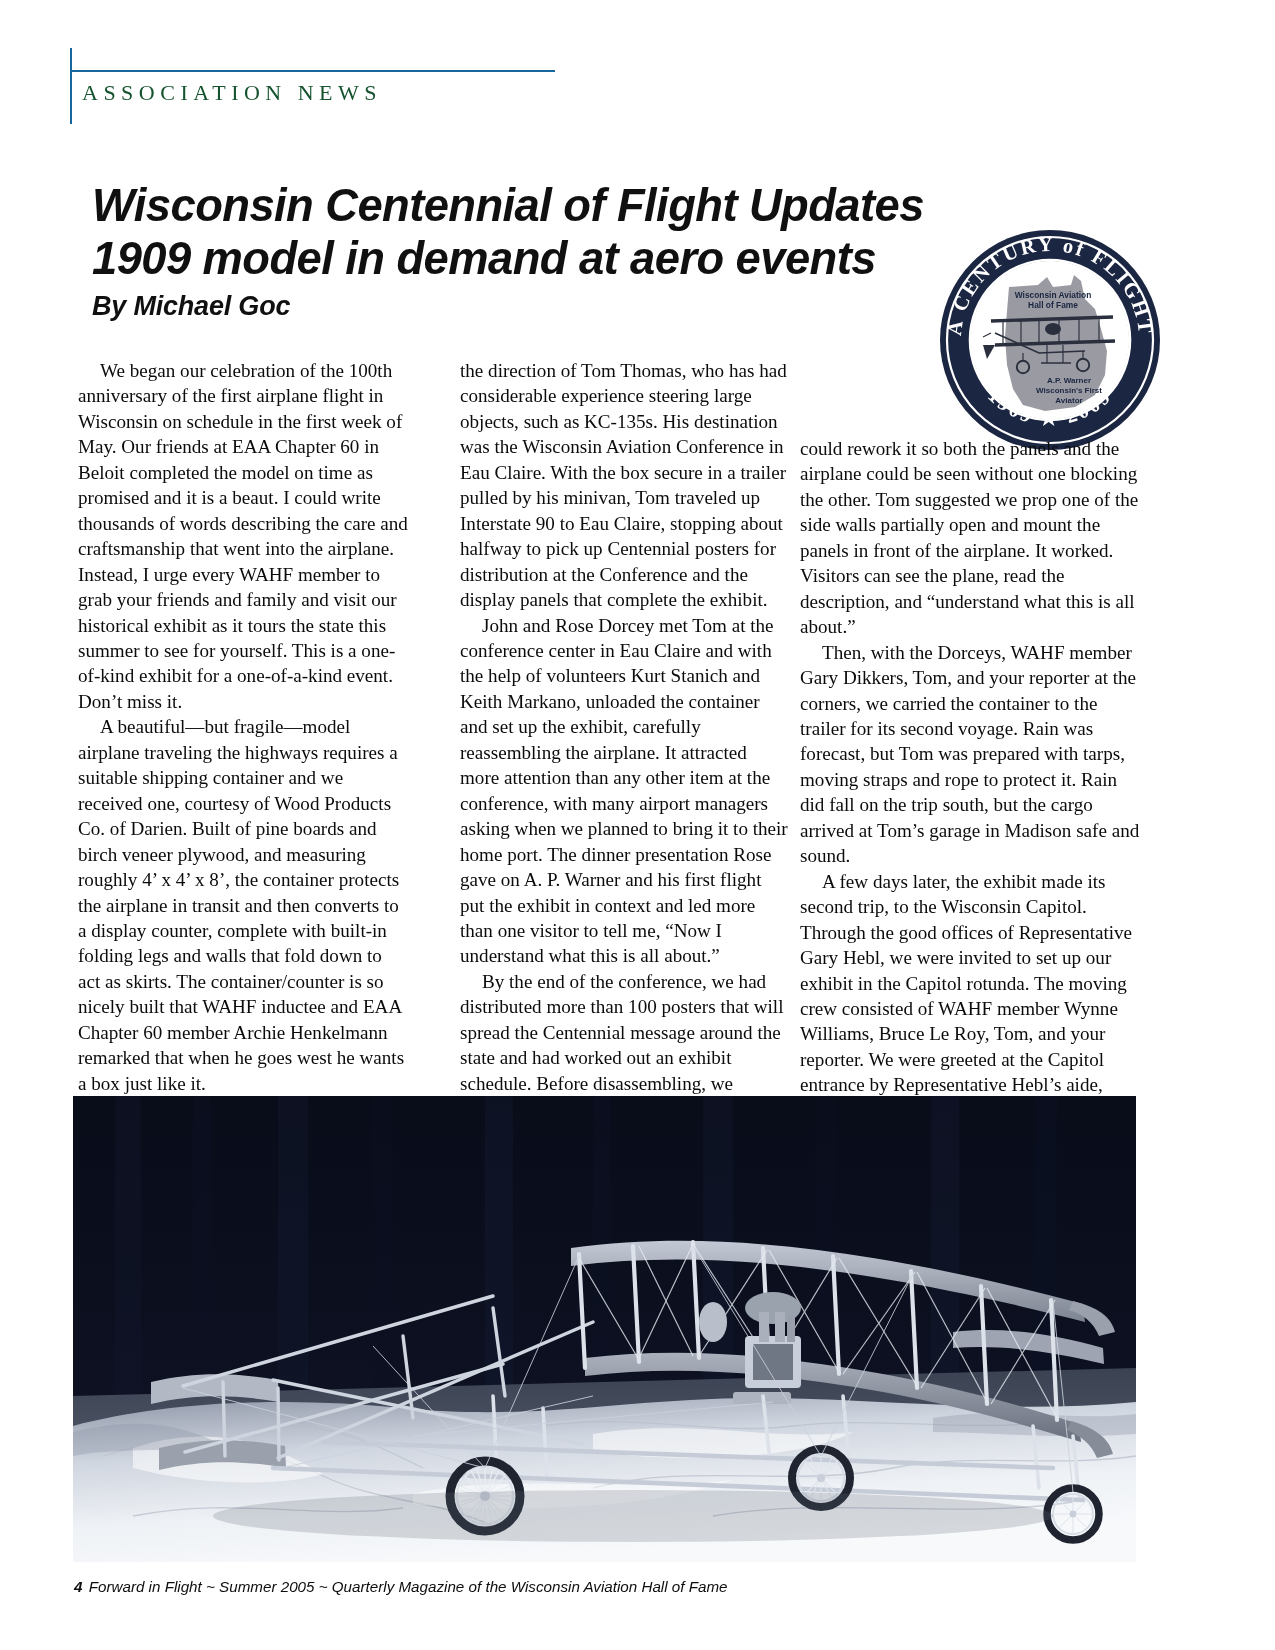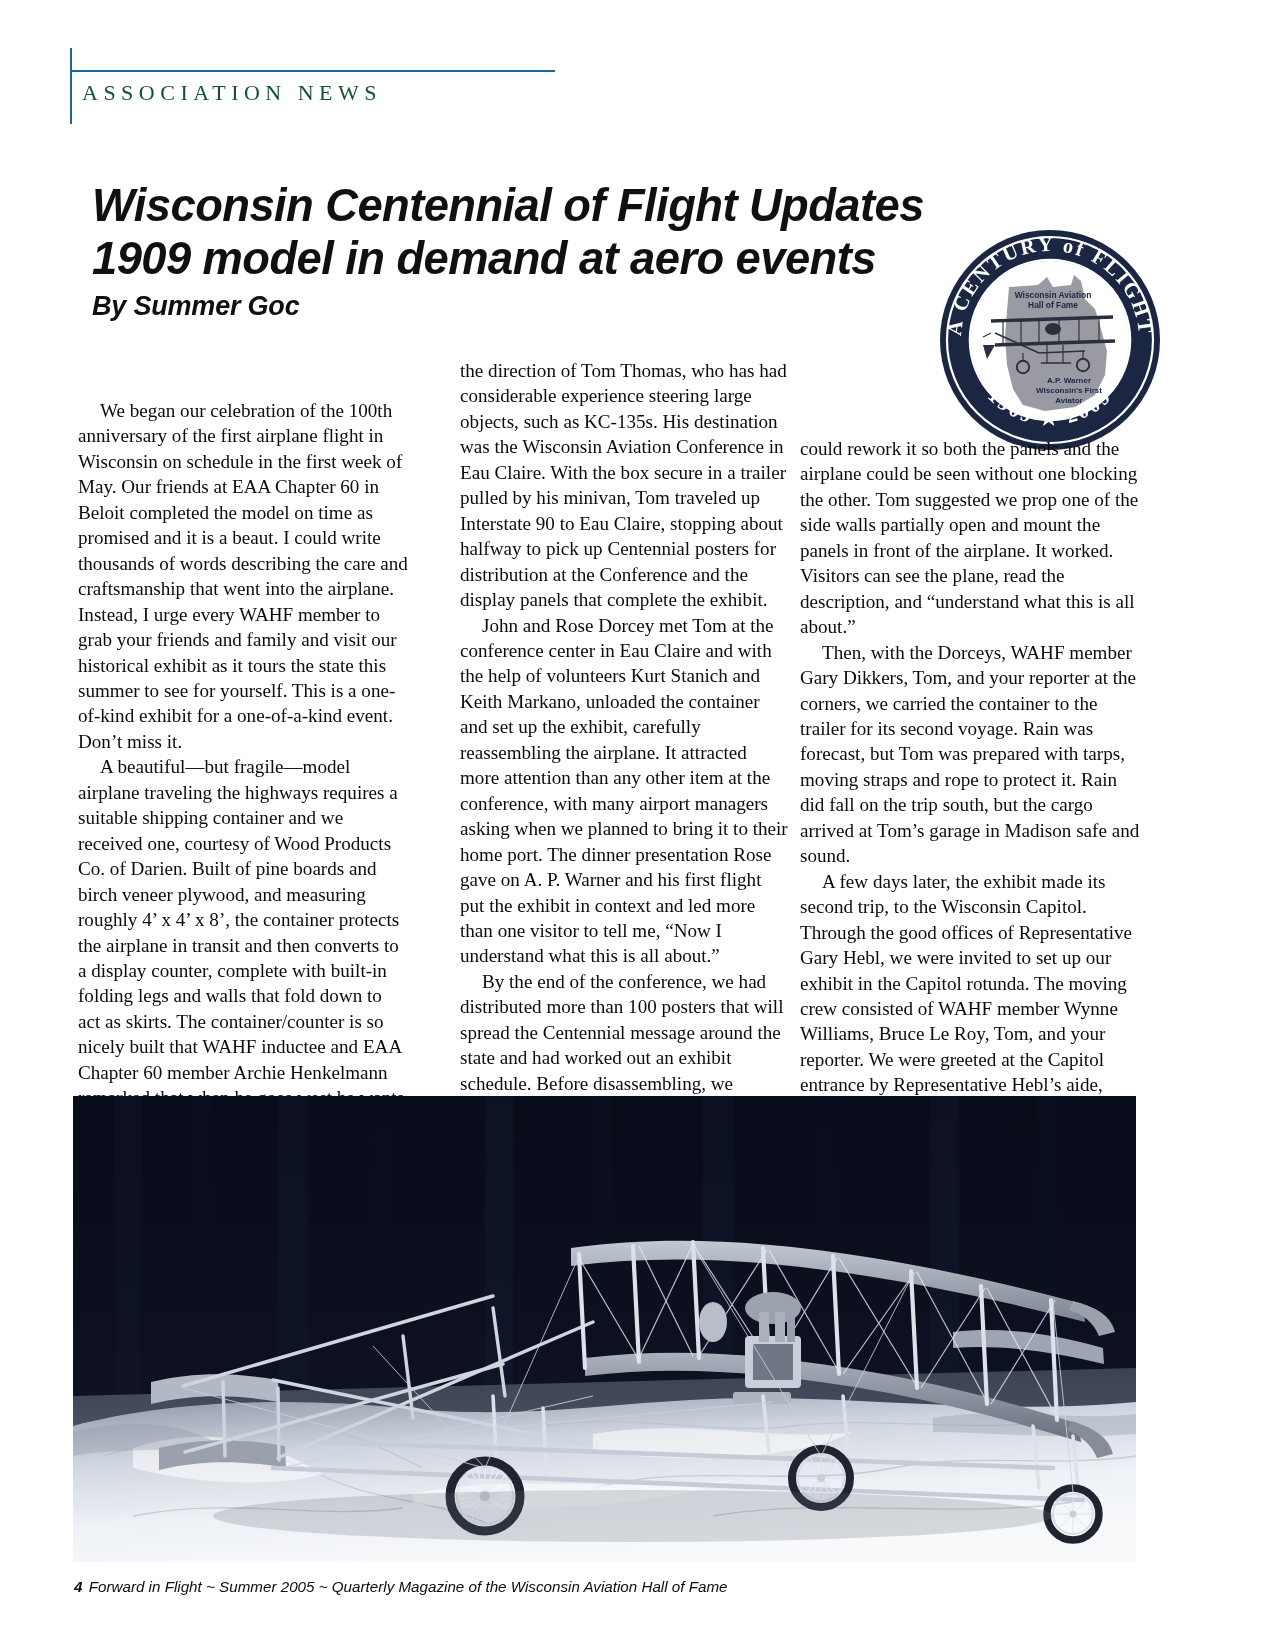--- a/index.html
+++ b/index.html
@@ -112,21 +112,21 @@
     top: 0;
     width: 330px;
     font-size: 19.1px;
     line-height: 25.45px;
     text-align: left;
     color: #0b0b0b;
     font-family: "Liberation Serif", "DejaVu Serif", serif;
   }
   .col p { margin: 0; text-indent: 22px; }
   .col p.noindent { text-indent: 0; }
-  #col1 { left: 0px; margin-top: 40px; }
+  #col1 { left: 0px; }
   #col2 { left: 382px; }
   #col3 { left: 722px; top: 78px; width: 340px; font-family: Liberation Serif, serif; }
 
   
   .photo {
     position: absolute;
     left: 73px;
     top: 1096px;
     width: 1063px;
     height: 466px;
@@ -159,21 +159,21 @@
 
   <div class="kicker-wrap">
     <div class="kicker-rule-v"></div>
     <div class="kicker-rule-h"></div>
     <div class="kicker-text">ASSOCIATION NEWS</div>
   </div>
 
   <div class="headline-block">
     <h1 class="headline">Wisconsin Centennial of Flight Updates</h1>
     <h1 class="headline">1909 model in demand at aero events</h1>
-    <div class="byline">By Summer Goc</div>
+    <div class="byline">By Michael Goc</div>
   </div>
 
   <div class="logo">
     <svg viewBox="0 0 230 230" xmlns="http://www.w3.org/2000/svg">
       <defs>
         <path id="arcTop" d="M 26,115 A 89,89 0 0 1 204,115"></path>
         <path id="arcBot" d="M 30,115 A 85,85 0 0 0 200,115"></path>
         <clipPath id="innerClip">
             <circle cx="115" cy="115" r="79"></circle>
           </clipPath>

